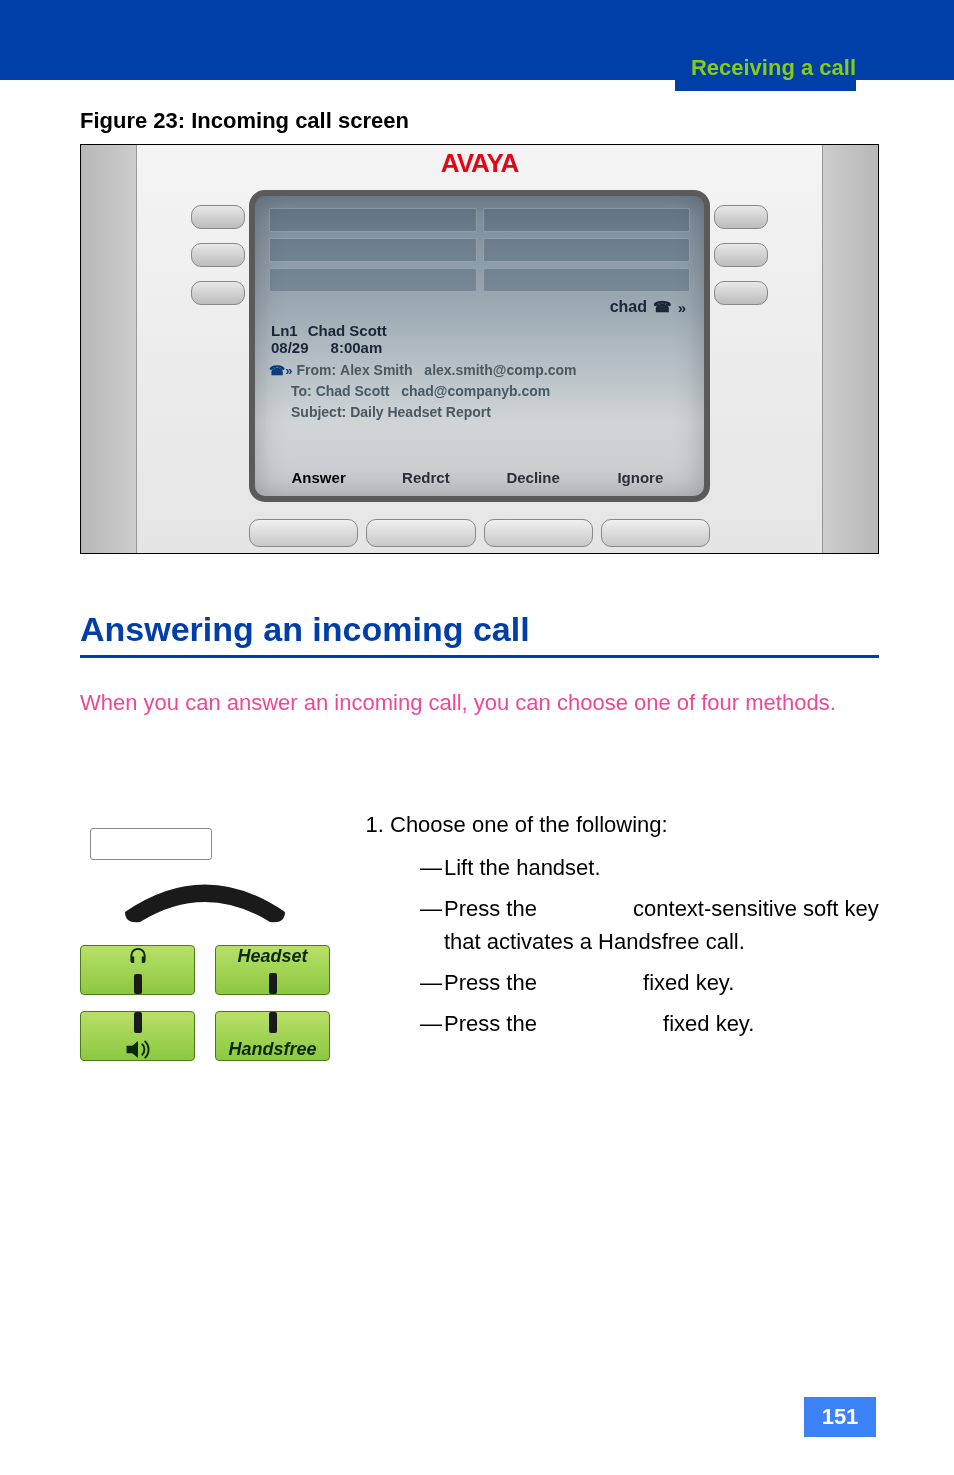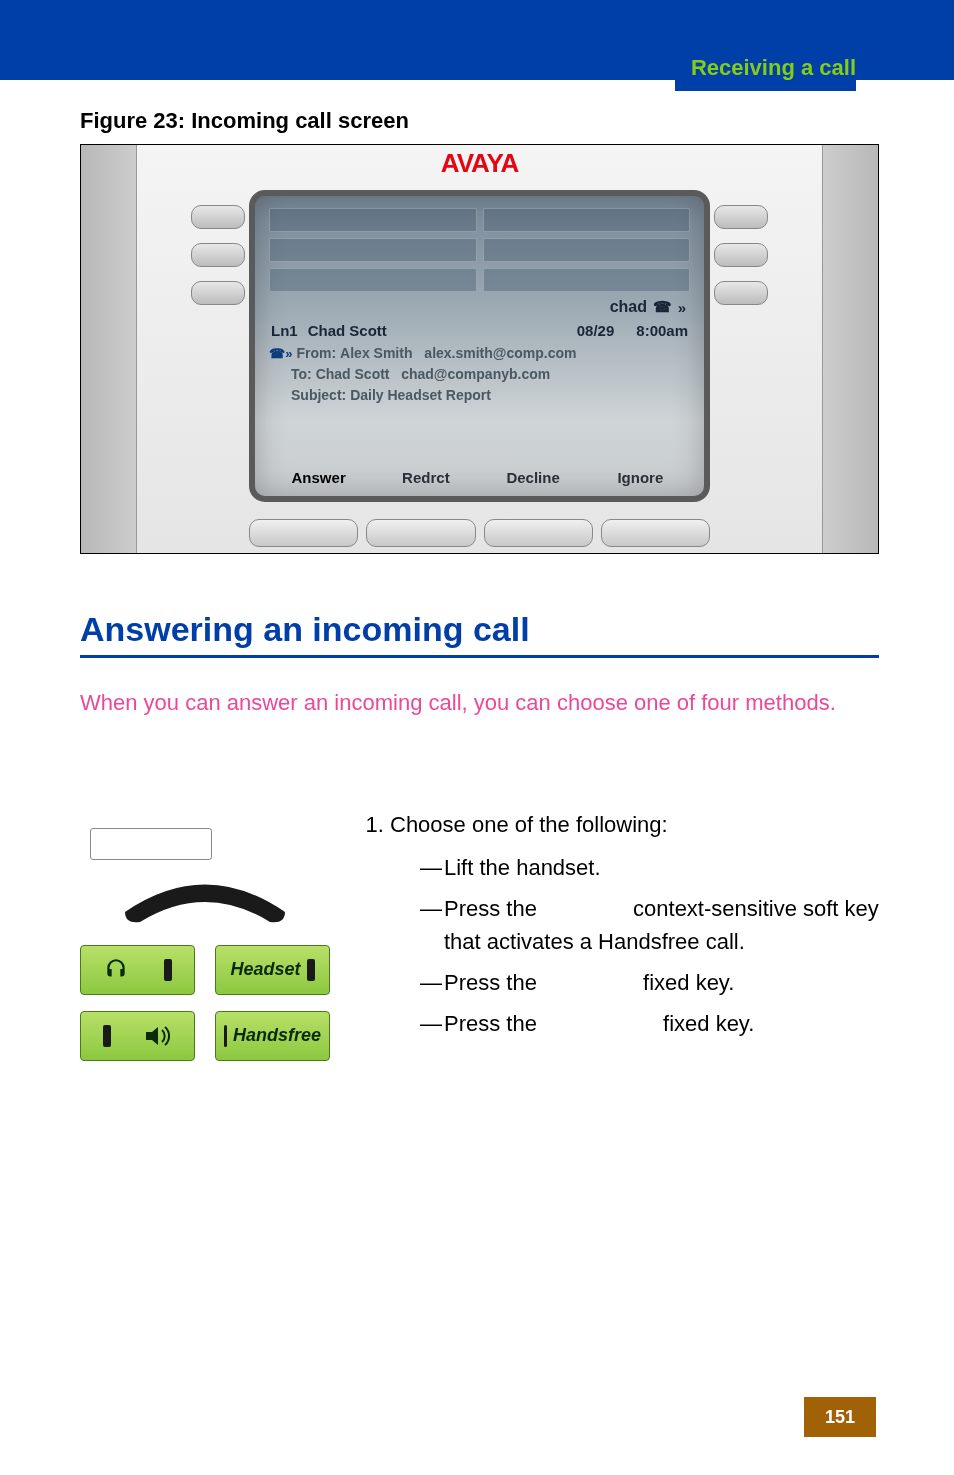--- a/index.html
+++ b/index.html
@@ -130,20 +130,21 @@
   .lcd-info {
     margin-top: 6px;
     font-size: 15px;
     color: #1a2638;
     font-weight: 700;
   }
   .lcd-line1 {
     display: flex;
     justify-content: space-between;
     padding: 0 2px;
+    flex-direction: column;
   }
   .lcd-line1-left { display: flex; gap: 10px; }
   .lcd-detail {
     font-size: 14px;
     color: #4a5862;
     font-weight: 700;
     padding-left: 22px;
     line-height: 1.5;
     margin-top: 4px;
   }
@@ -251,20 +252,21 @@
     align-items: center;
     justify-content: center;
     font-family: Arial, sans-serif;
     font-style: italic;
     font-weight: 700;
     font-size: 18px;
     color: #0a2a0a;
     gap: 6px;
     padding: 0 8px;
     box-sizing: border-box;
+    flex-direction: column;
   }
   .green-key.icon-only { justify-content: space-around; }
   .led-slot {
     width: 8px;
     height: 22px;
     background: #1a1a1a;
     border-radius: 2px;
   }
   .instr-text {
     flex: 1;
@@ -278,24 +280,24 @@
     content: "—";
     position: absolute;
     left: 0;
   }
   .pagenum {
     position: absolute;
     bottom: 38px;
     right: 78px;
     width: 72px;
     height: 40px;
-    background: #a16207;
+    background: #3b82f6;
     color: #fff;
     font-weight: 700;
-    font-size: 18px;
+    font-size: 22px;
     display: flex;
     align-items: center;
     justify-content: center;
   }
   .gap { display:inline-block; width:90px; }
   .gap-sm { display:inline-block; width:100px; }
 </style>
 </head>
 <body>
 

